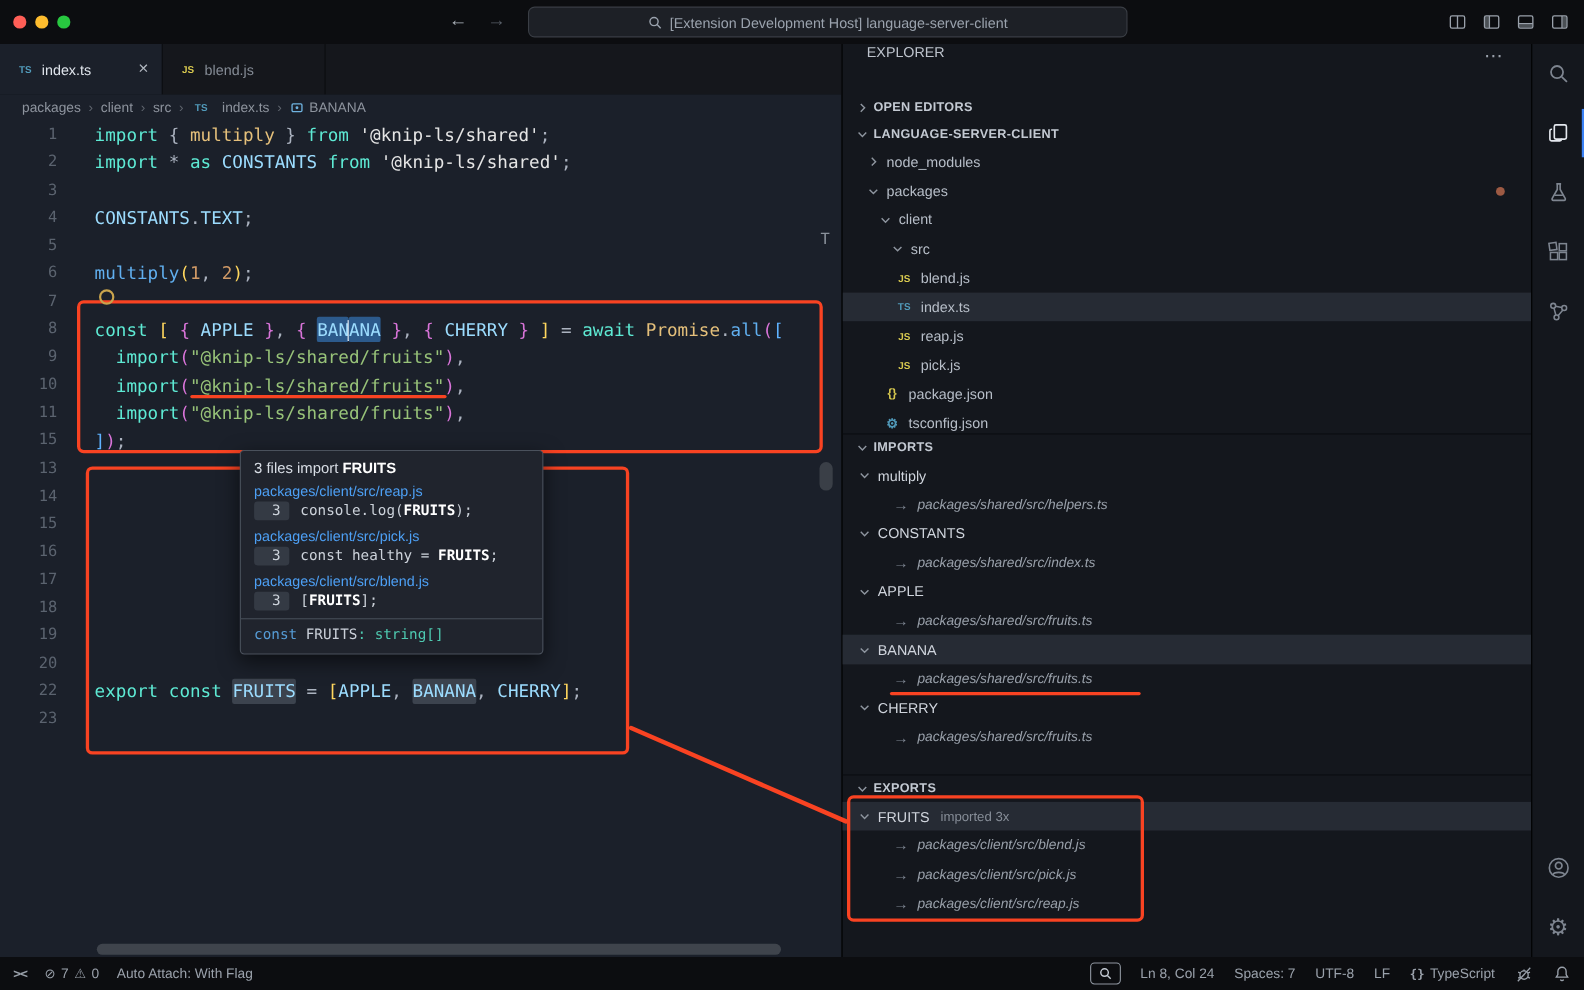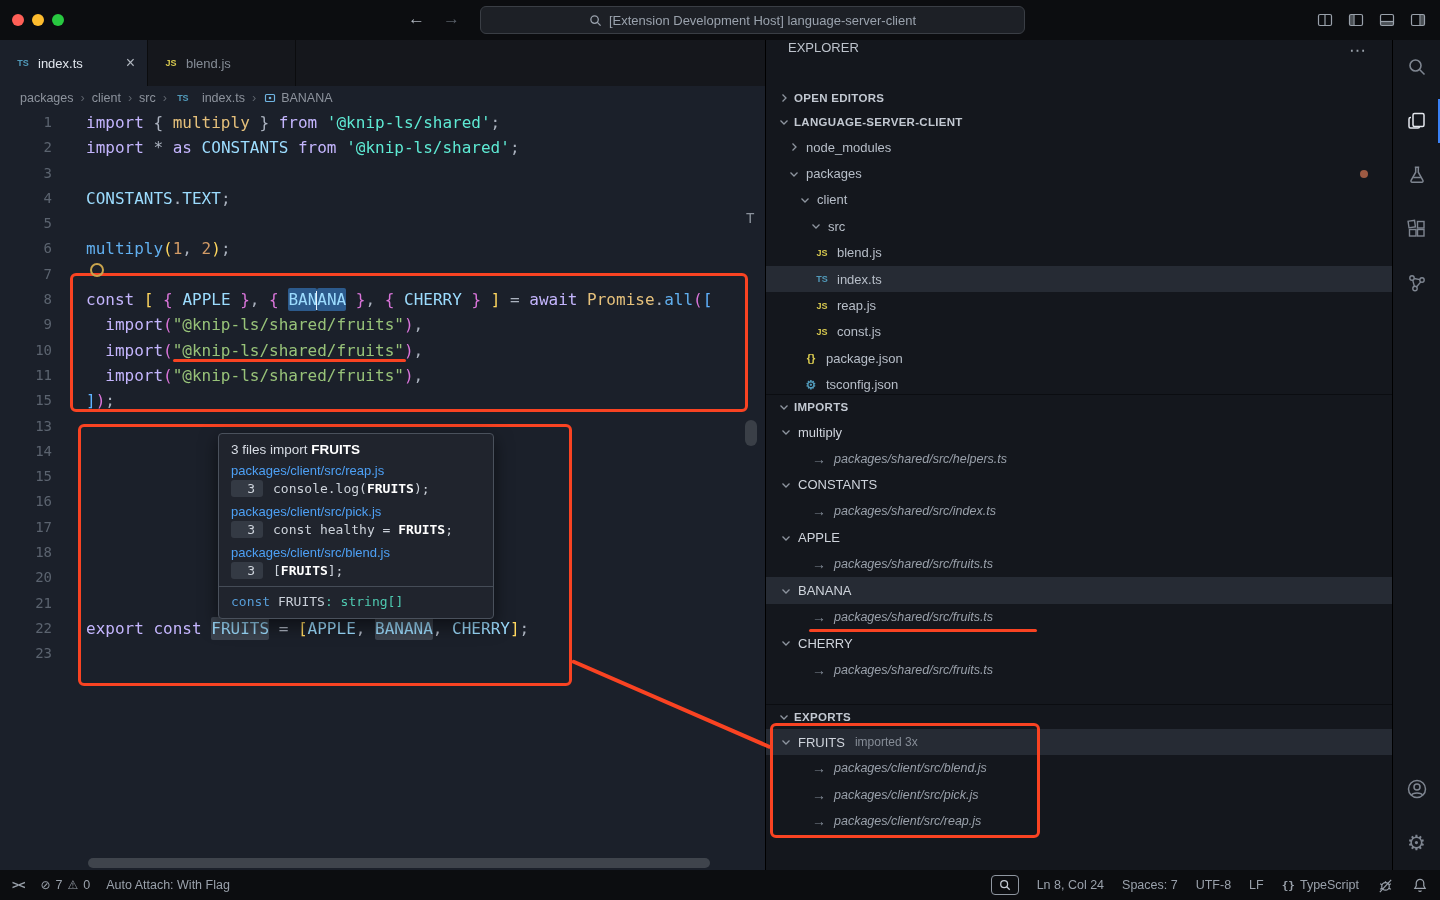--- a/index.html
+++ b/index.html
@@ -33,22 +33,22 @@
                display:flex;align-items:center;padding-left:20px;font-size:12.5px;color:#8d939d;
                gap:7px;box-sizing:border-box;}
   .bc-item{display:inline-flex;align-items:center;gap:4px;}
   .bc-sep{color:#5f656e;}
 
   
   .codearea{position:absolute;left:0;top:110px;width:765px;height:760px;background:#1b202a;overflow:hidden;}
   .cl{height:25.3px;display:flex;align-items:center;white-space:pre;}
   .ln{width:52px;text-align:right;color:#5b636f;font:14px/25.3px "DejaVu Sans Mono",monospace;flex-shrink:0;}
   .lc{margin-left:34px;font:16px/25.3px "DejaVu Sans Mono",monospace;color:#abb2bf;}
-  .c-k{color:#c4b5fd}.c-p{color:#abb2bf}.c-v{color:#9cdcfe}.c-y{color:#e5c07b}.c-f{color:#61afef}
-  .c-so{color:#5eead4}.c-sg{color:#98c379}.c-n1{color:#d19a66}
+  .c-k{color:#5eead4}.c-p{color:#abb2bf}.c-v{color:#9cdcfe}.c-y{color:#e5c07b}.c-f{color:#61afef}
+  .c-so{color:#e5e5e5}.c-sg{color:#98c379}.c-n1{color:#d19a66}
   .c-g1{color:#ffd75e}.c-g2{color:#d974d9}.c-g3{color:#5fb2ff}
   .c-sel{background:#2c5a8c;border-radius:2px;padding:2px 0;}
   .c-hl{background:#3c434e;border-radius:2px;padding:2px 0;}
   .caret{display:inline-block;width:2px;height:19px;background:#eef2f7;vertical-align:middle;margin:0 -1px;}
   .hscroll{position:absolute;left:88px;top:748px;width:622px;height:10px;background:#3f444c;border-radius:5px;}
   .vthumb{position:absolute;left:745px;top:310px;width:12px;height:26px;background:#3a3f47;border-radius:6px;}
   .overview-t{position:absolute;left:746px;top:100px;color:#8a919b;font:14px "DejaVu Sans Mono",monospace;}
 
   
   .sidebar{position:absolute;left:765px;top:40px;width:627px;height:830px;background:#14171d;
@@ -84,21 +84,21 @@
              align-items:center;font-size:12.5px;color:#9aa1ab;padding:0 12px;box-sizing:border-box;gap:16px;}
   .sb-item{display:flex;align-items:center;gap:5px;white-space:nowrap;}
   .sb-right{margin-left:auto;display:flex;align-items:center;gap:18px;}
   .remote-glyph{font:bold 12px "DejaVu Sans Mono",monospace;letter-spacing:-1px;}
   .sb-ico{font-family:"DejaVu Sans",sans-serif;font-size:12px;}
   .zoombox{width:26px;height:18px;border:1px solid #8f96a0;border-radius:4px;display:flex;
            align-items:center;justify-content:center;color:#c3c9d2;}
   .braces{font:bold 11px "DejaVu Sans Mono",monospace;}
 
   
-  .tooltip{position:absolute;left:218px;top:433px;width:276px;z-index:50;background:#20242d;
+  .tooltip{position:absolute;left:218px;top:409px;width:276px;z-index:50;background:#20242d;
            border:1px solid #4a515c;border-radius:4px;box-shadow:0 6px 18px rgba(0,0,0,.55);
            padding:8px 12px 5px;box-sizing:border-box;}
   .tt-header{color:#d8dde5;font-size:13.5px;margin-bottom:6px;}
   .tt-header b,.tt-snippet b{color:#ffffff;}
   .tt-link{color:#4da0f5;margin:3px 0 2px;font-size:13px;}
   .tt-code{display:flex;align-items:center;margin:2px 0 7px;font:13px "DejaVu Sans Mono",monospace;color:#ccd2da;}
   .tt-badge{min-width:32px;text-align:right;background:#343a44;border-radius:3px;padding:1px 8px;
             margin-right:10px;color:#cdd3db;box-sizing:border-box;}
   .tt-divider{border-top:1px solid #454c57;margin:6px -12px;}
   .tt-sig{font:13px "DejaVu Sans Mono",monospace;color:#c9cfd8;padding:1px 0 4px;}
@@ -207,22 +207,22 @@
         <div class="cl"><span class="ln">9</span><span class="lc"><span class="c-p">  </span><span class="c-k">import</span><span class="c-g2">(</span><span class="c-sg">"@knip-ls/shared/fruits"</span><span class="c-g2">)</span><span class="c-p">,</span></span></div>
         <div class="cl"><span class="ln">10</span><span class="lc"><span class="c-p">  </span><span class="c-k">import</span><span class="c-g2">(</span><span class="c-sg">"@knip-ls/shared/fruits"</span><span class="c-g2">)</span><span class="c-p">,</span></span></div>
         <div class="cl"><span class="ln">11</span><span class="lc"><span class="c-p">  </span><span class="c-k">import</span><span class="c-g2">(</span><span class="c-sg">"@knip-ls/shared/fruits"</span><span class="c-g2">)</span><span class="c-p">,</span></span></div>
         <div class="cl"><span class="ln">15</span><span class="lc"><span class="c-g3">]</span><span class="c-g2">)</span><span class="c-p">;</span></span></div>
         <div class="cl"><span class="ln">13</span><span class="lc"></span></div>
         <div class="cl"><span class="ln">14</span><span class="lc"></span></div>
         <div class="cl"><span class="ln">15</span><span class="lc"></span></div>
         <div class="cl"><span class="ln">16</span><span class="lc"></span></div>
         <div class="cl"><span class="ln">17</span><span class="lc"></span></div>
         <div class="cl"><span class="ln">18</span><span class="lc"></span></div>
+        <div class="cl"><span class="ln">19</span><span class="lc"></span></div>
         <div class="cl"><span class="ln">20</span><span class="lc"></span></div>
-        <div class="cl"><span class="ln">21</span><span class="lc"></span></div>
         <div class="cl"><span class="ln">22</span><span class="lc"><span class="c-k">export</span><span class="c-p"> </span><span class="c-k">const</span><span class="c-p"> </span><span class="c-v c-hl">FRUITS</span><span class="c-p"> = </span><span class="c-g1">[</span><span class="c-v">APPLE</span><span class="c-p">, </span><span class="c-v c-hl">BANANA</span><span class="c-p">, </span><span class="c-v">CHERRY</span><span class="c-g1">]</span><span class="c-p">;</span></span></div>
         <div class="cl"><span class="ln">23</span><span class="lc"></span></div>
       </div>
     <span class="overview-t">T</span>
     <div class="vthumb"></div>
     <div class="hscroll"></div>
   </div>
 
   <div class="sidebar">
     <div class="sidebar-header">
@@ -275,21 +275,21 @@
           <div class="trow sel" style="padding-left: 47px;">
             <span class="fi fi-ts">TS</span>
             <span class="tname tfile">index.ts</span>
           </div>
           <div class="trow" style="padding-left: 47px;">
             <span class="fi fi-js">JS</span>
             <span class="tname tfile">reap.js</span>
           </div>
           <div class="trow" style="padding-left: 47px;">
             <span class="fi fi-js">JS</span>
-            <span class="tname tfile">const.js</span>
+            <span class="tname tfile">pick.js</span>
           </div>
           <div class="trow" style="padding-left: 36px;">
             <span class="fi fi-json">{}</span>
             <span class="tname tfile">package.json</span>
           </div>
           <div class="trow" style="padding-left: 36px;">
             <span class="fi fi-ts fi-gear">⚙</span>
             <span class="tname tfile">tsconfig.json</span>
           </div>
         </div>

